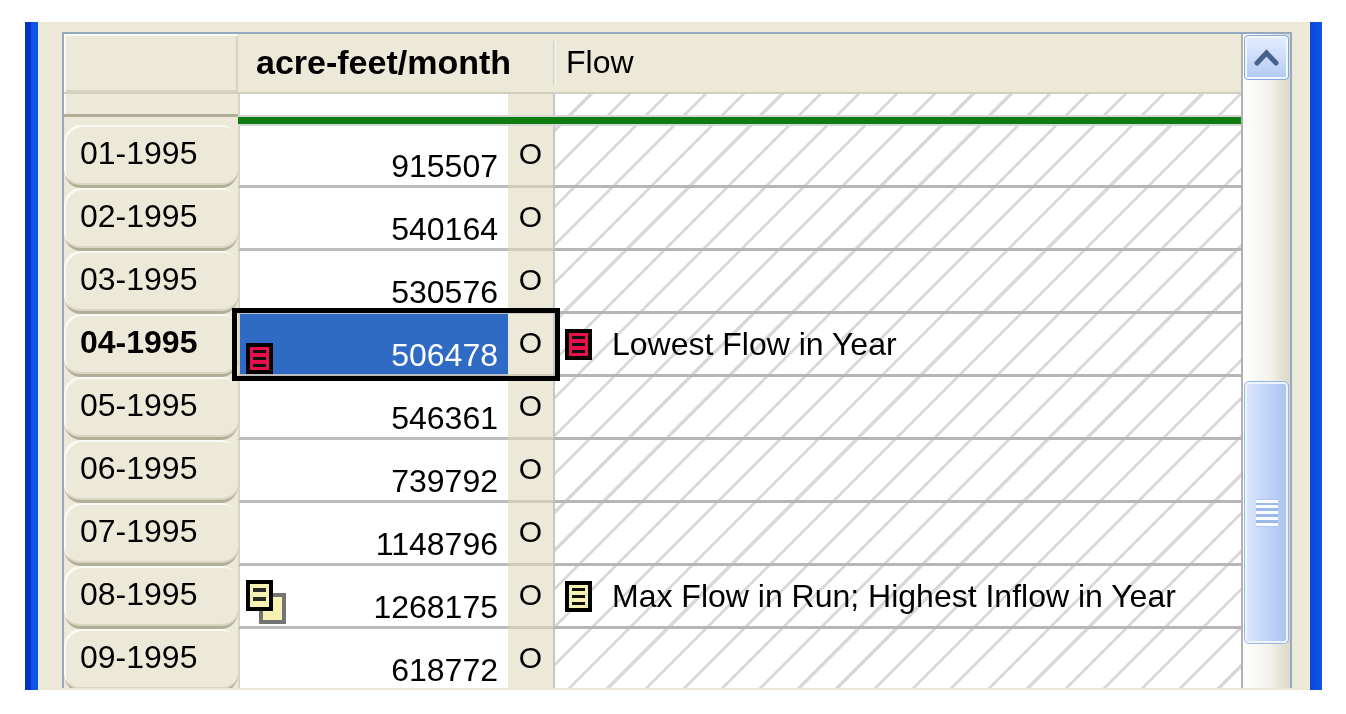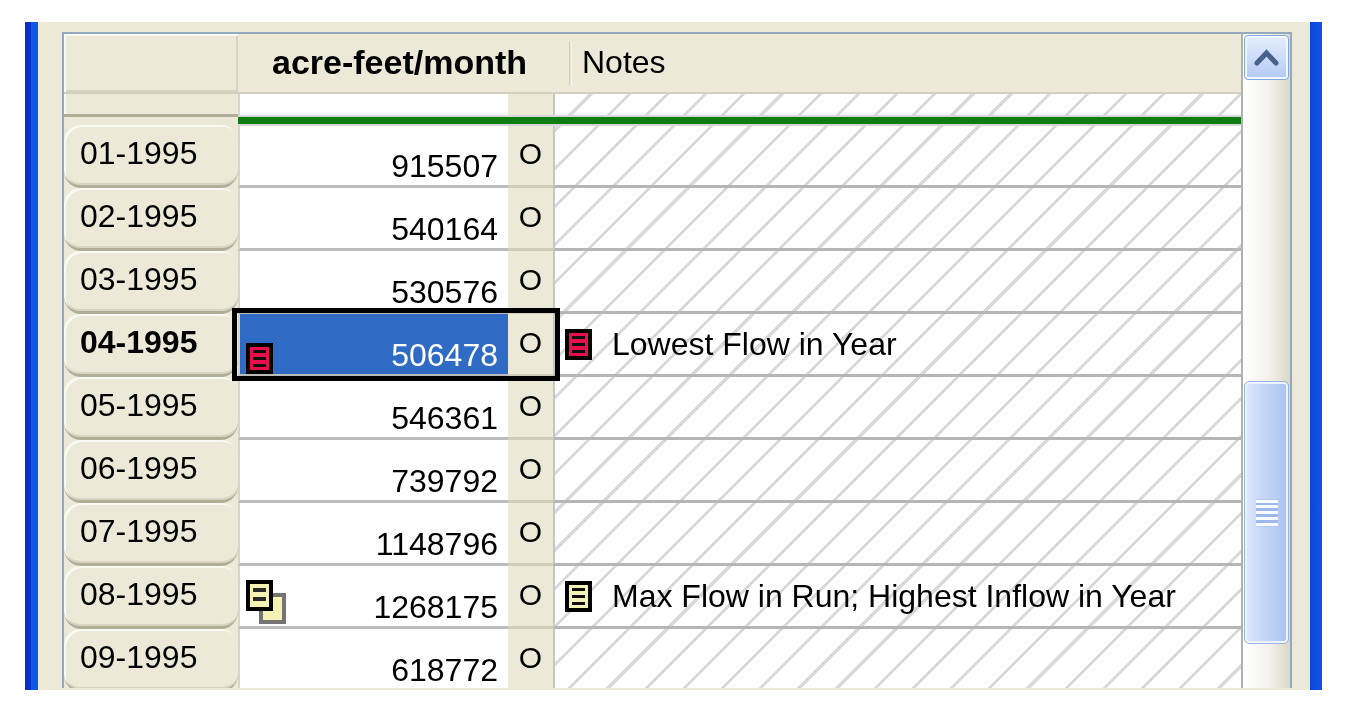--- a/index.html
+++ b/index.html
@@ -16,21 +16,21 @@
   #panel { position:absolute; left:38px; top:22px; width:1272px; height:668px; background:#ece9d8; }
   
   #grid { position:absolute; left:24px; top:10px; width:1230px; height:656px; box-sizing:border-box;
           border:2px solid #94a9bd; border-bottom:none; background:#ece9d8; overflow:hidden; }
   
   #header { position:absolute; left:0; top:0; width:1177px; height:60px; display:flex;
             background:#ece9d8; border-bottom:2px solid #d2cfbe; box-sizing:border-box; }
   .h-blank { width:174px; background:#ece9d8;
              box-shadow:inset 2px 2px 0 #fafaf4, inset -2px -2px 0 #d6d3c0; }
   .h-value { width:315px; box-sizing:border-box; font-weight:bold; font-size:34px; line-height:56px;
-             padding-left:18px; overflow:hidden; white-space:nowrap;margin-left:16px; }
+             padding-left:18px; overflow:hidden; white-space:nowrap; }
   .h-sep   { width:3px; height:44px; margin-top:7px; background:linear-gradient(90deg,#c9c6b4,#ffffff); }
   .h-notes { flex:1; font-size:32px; line-height:56px; padding-left:10px; white-space:nowrap; overflow:hidden; }
   
   #partial-row { position:absolute; left:0; top:60px; width:1177px; height:23px; display:flex; }
   .p-rowhead { width:174px; box-sizing:border-box; background:#ece9d8;
                border-bottom:3px solid #b1ae98; box-shadow:inset 2px 0 0 #fafaf4; }
   .p-value   { width:270px; box-sizing:border-box; background:#fff; border-left:2px solid #d8d5c4; }
   .p-ocol    { width:45px; background:#ece9d8; }
   .p-notes   { flex:1; background:transparent; border-left:2px solid #c6c6c6; }
   
@@ -98,21 +98,21 @@
 
 <div id="panel">
   <div id="grid">
 
     <div id="hatch"></div>
 
     <div id="header">
       <div class="h-blank"></div>
       <div class="h-value">acre-feet/month</div>
       <div class="h-sep"></div>
-      <div class="h-notes">Notes</div>
+      <div class="h-notes">Flow</div>
     </div>
 
     <div id="partial-row">
       <div class="p-rowhead"></div>
       <div class="p-value"></div>
       <div class="p-ocol"></div>
       <div class="p-notes"></div>
     </div>
 
     <div id="year-divider" style="background: rgb(14, 125, 17);"></div>

